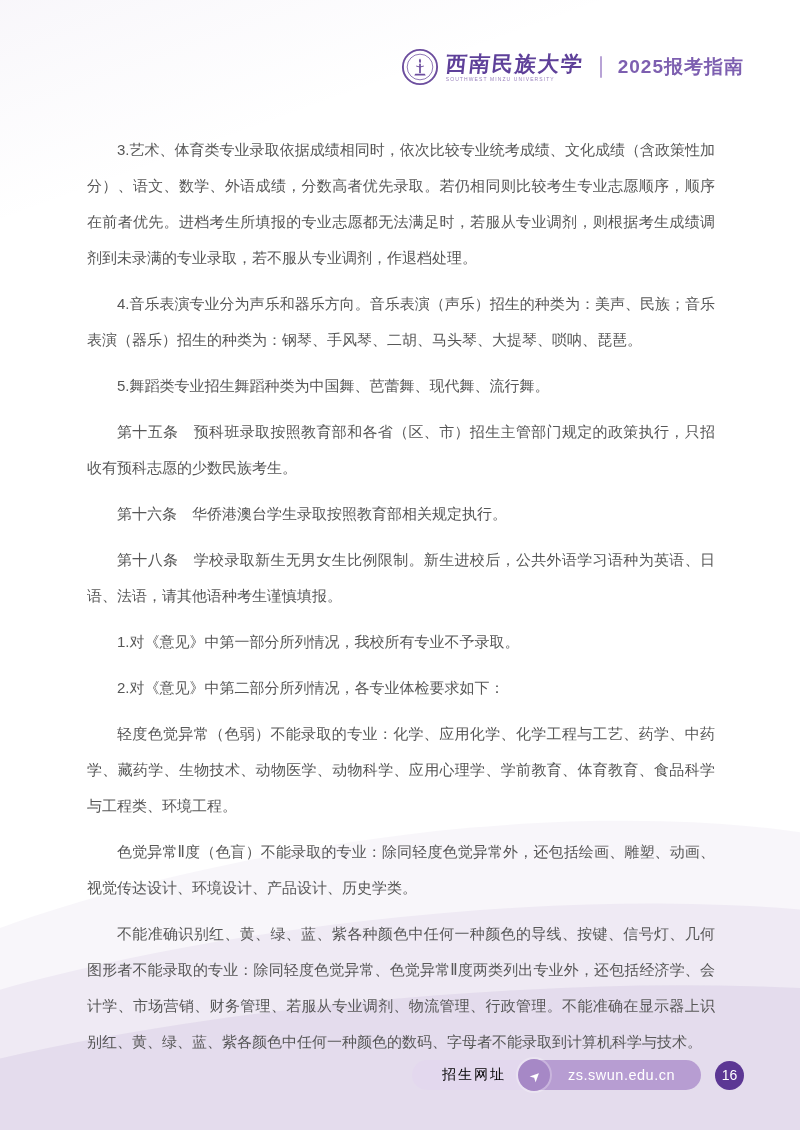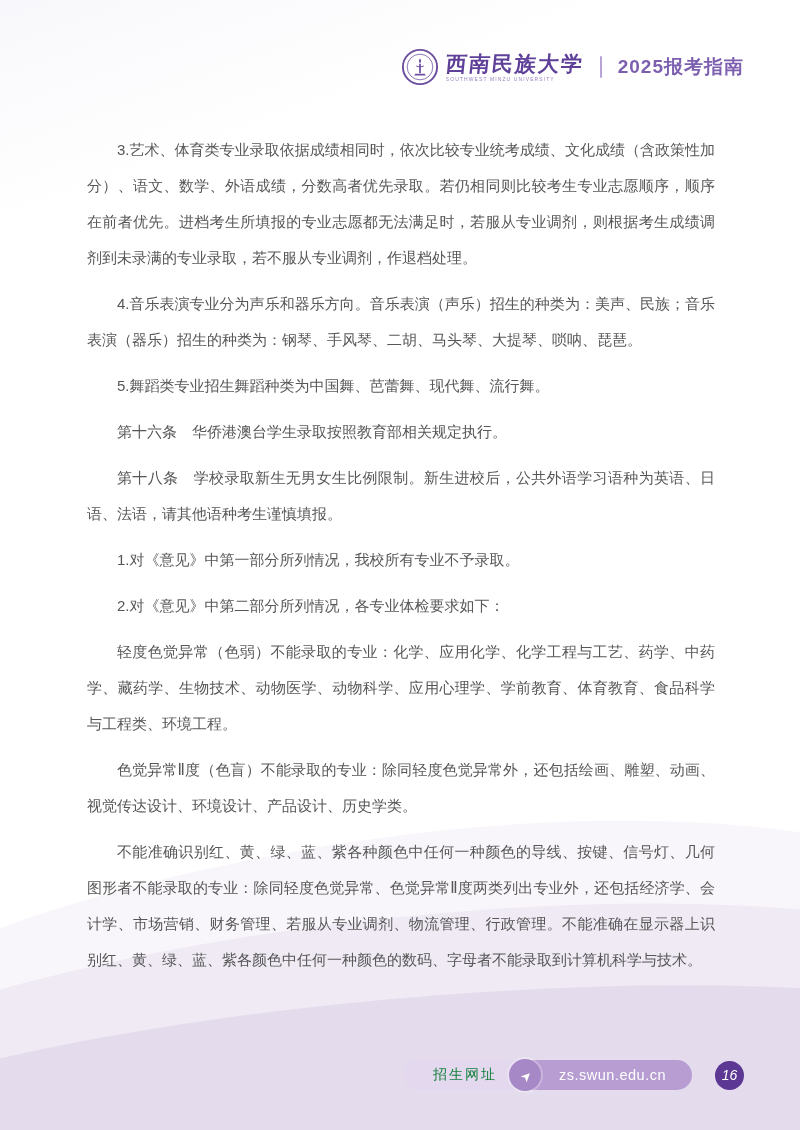--- a/index.html
+++ b/index.html
@@ -98,21 +98,21 @@
     position: absolute;
     top: 1059px;
     right: 56px;
     display: flex;
     align-items: center;
     z-index: 3;
   }
   .pill-label {
     height: 30px;
     background: #e3d8ee;
-    color: #15803d;
+    color: #000000;
     font-size: 14px;
     letter-spacing: 2px;
     border-radius: 15px 0 0 15px;
     display: flex; align-items: center;
     padding: 0 26px 0 30px;
   }
   .cursor-circle {
     width: 32px; height: 32px;
     border-radius: 50%;
     background: #a688c6;
@@ -132,26 +132,26 @@
     background: #b79dd2;
     color: #ffffff;
     font-size: 14.5px;
     letter-spacing: 0.5px;
     border-radius: 0 15px 15px 0;
     display: flex; align-items: center;
     padding: 0 26px 0 32px;
   }
   .page-circle {
     width: 29px; height: 29px;
-    margin-left: 23px;
+    margin-left: 14px;
     border-radius: 50%;
     background: #5c3794;
     color: #ffffff;
     font-size: 14px;
-    display: flex; align-items: center; justify-content: center; font-style: italic;
+    display: flex; align-items: center; justify-content: center;
   }
 </style>
 </head>
 <body>
 
 <div class="page">
 
   <div class="swoosh sw1"></div>
   <div class="swoosh sw2"></div>
   <div class="swoosh sw3"></div>
@@ -172,20 +172,21 @@
       </div>
     </div>
     <div class="header-divider"></div>
     <div class="guide-title">2025报考指南</div>
   </div>
 
   <div class="content">
     <p>3.艺术、体育类专业录取依据成绩相同时，依次比较专业统考成绩、文化成绩（含政策性加分）、语文、数学、外语成绩，分数高者优先录取。若仍相同则比较考生专业志愿顺序，顺序在前者优先。进档考生所填报的专业志愿都无法满足时，若服从专业调剂，则根据考生成绩调剂到未录满的专业录取，若不服从专业调剂，作退档处理。</p>
     <p>4.音乐表演专业分为声乐和器乐方向。音乐表演（声乐）招生的种类为：美声、民族；音乐表演（器乐）招生的种类为：钢琴、手风琴、二胡、马头琴、大提琴、唢呐、琵琶。</p>
     <p>5.舞蹈类专业招生舞蹈种类为中国舞、芭蕾舞、现代舞、流行舞。</p>
+    <p>第十五条　预科班录取按照教育部和各省（区、市）招生主管部门规定的政策执行，只招收有预科志愿的少数民族考生。</p>
     <p>第十六条　华侨港澳台学生录取按照教育部相关规定执行。</p>
     <p>第十八条　学校录取新生无男女生比例限制。新生进校后，公共外语学习语种为英语、日语、法语，请其他语种考生谨慎填报。</p>
     <p>1.对《意见》中第一部分所列情况，我校所有专业不予录取。</p>
     <p>2.对《意见》中第二部分所列情况，各专业体检要求如下：</p>
     <p>轻度色觉异常（色弱）不能录取的专业：化学、应用化学、化学工程与工艺、药学、中药学、藏药学、生物技术、动物医学、动物科学、应用心理学、学前教育、体育教育、食品科学与工程类、环境工程。</p>
     <p>色觉异常Ⅱ度（色盲）不能录取的专业：除同轻度色觉异常外，还包括绘画、雕塑、动画、视觉传达设计、环境设计、产品设计、历史学类。</p>
     <p>不能准确识别红、黄、绿、蓝、紫各种颜色中任何一种颜色的导线、按键、信号灯、几何图形者不能录取的专业：除同轻度色觉异常、色觉异常Ⅱ度两类列出专业外，还包括经济学、会计学、市场营销、财务管理、若服从专业调剂、物流管理、行政管理。不能准确在显示器上识别红、黄、绿、蓝、紫各颜色中任何一种颜色的数码、字母者不能录取到计算机科学与技术。</p>
   </div>
 
   <div class="footer">

